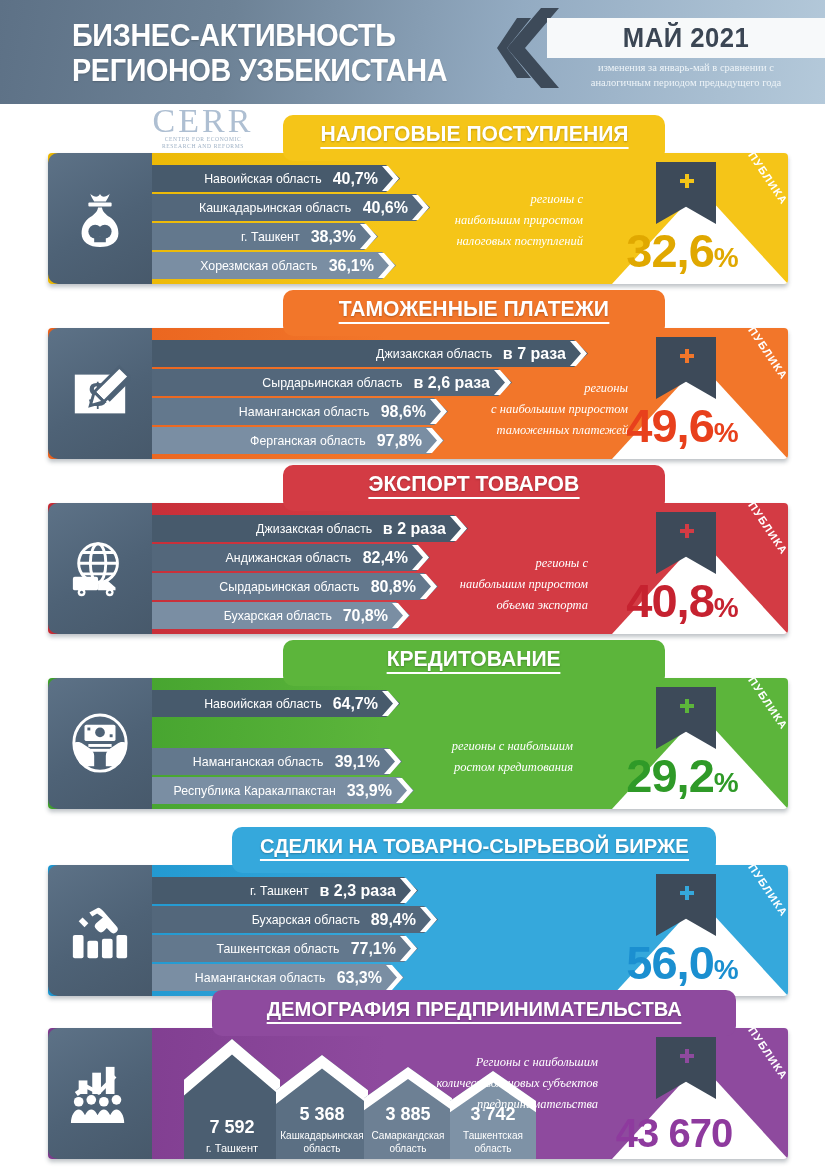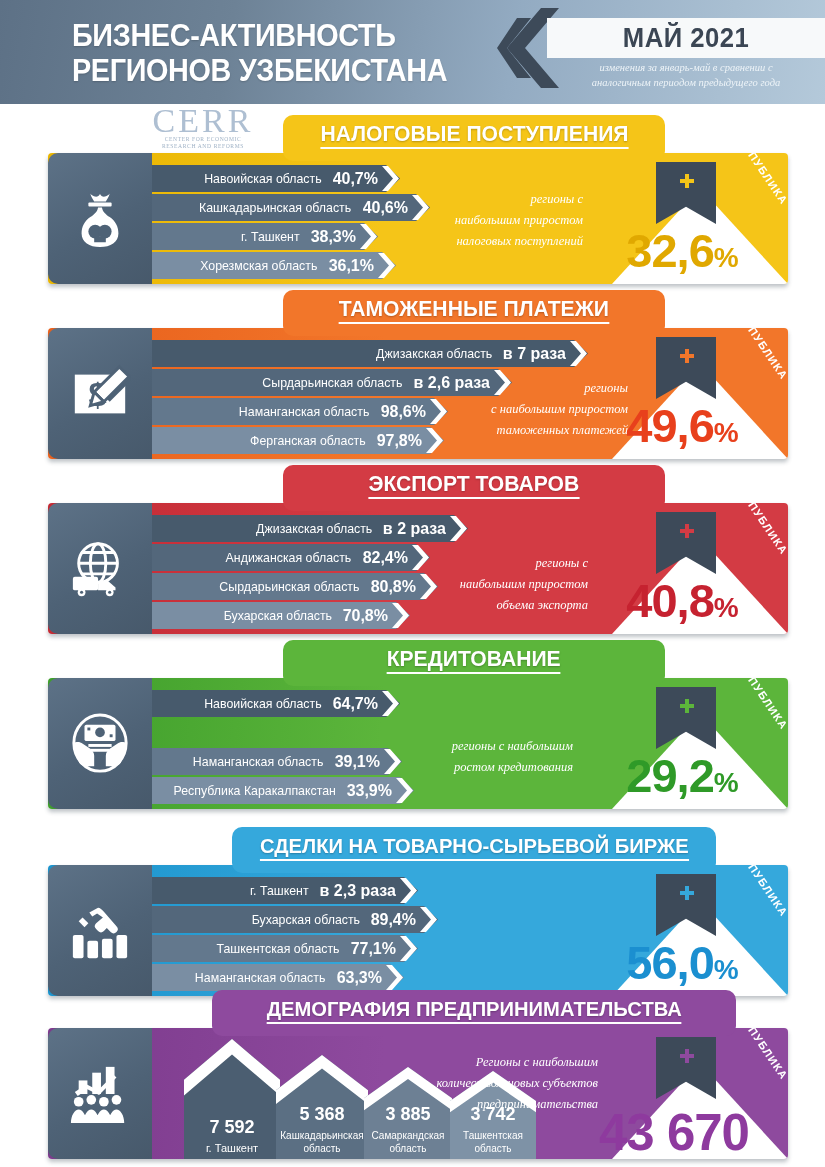--- a/index.html
+++ b/index.html
@@ -35,21 +35,21 @@
     background:#f7f9fa;
   }
   .hdr-month {
     position:absolute; left:547px; top:20px; width:278px; height:36px;
     color:#3b4654; font-weight:bold; font-size:27px; letter-spacing:0.5px;
     display:flex; align-items:center; justify-content:center;
     transform: scaleX(0.95); transform-origin: center;
   }
   .hdr-sub {
     position:absolute; left:547px; top:60px; width:278px;
-    color:#eef4f8; font-style:italic; font-size:10.5px; line-height:15px;
+    color:#eef4f8; font-size:10.5px; line-height:15px;
     text-align:center; font-family:"Liberation Serif", serif;
     white-space: pre-line;
   }
 
   
   .logo-wrap { position:absolute; left:103px; top:104px; width:200px; height:46px;
      background:#fff; text-align:center; }
   .logo-main { font-family:"Liberation Serif", serif; font-size:34px; letter-spacing:3px;
      color:#aebfd2; line-height:34px; }
   .logo-sub { font-family:"Liberation Serif", serif; font-size:5.6px; letter-spacing:.6px;
@@ -575,20 +575,20 @@
 область</div>
             </div>
           </div>
           <div class="caption" style="right: 190px; top: 24px;">Регионы с наибольшим
 количеством новых субъектов
 предпринимательства</div>
           <div class="badge">
             <div class="mountain"></div>
             <div class="flag"></div>
             <div class="flag-plus" style="color: rgb(142, 74, 158);"></div>
-            <div class="bigval" style="color: rgb(142, 58, 158); font-size: 51px; left: -8px;"><span>43 670</span></div>
+            <div class="bigval" style="color: rgb(142, 58, 158); font-size: 40px; left: -8px;"><span>43 670</span></div>
             <div class="repword">РЕСПУБЛИКА</div>
           </div>
         </div>
       </div>
     </div>
 
 </div>
 
 </body></html>

